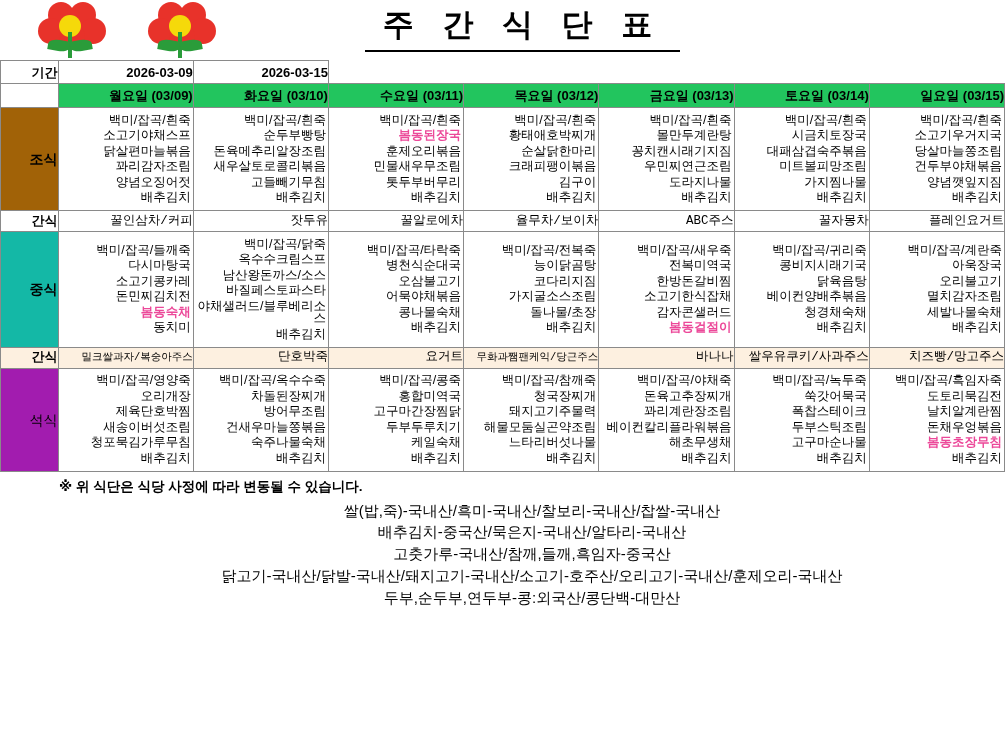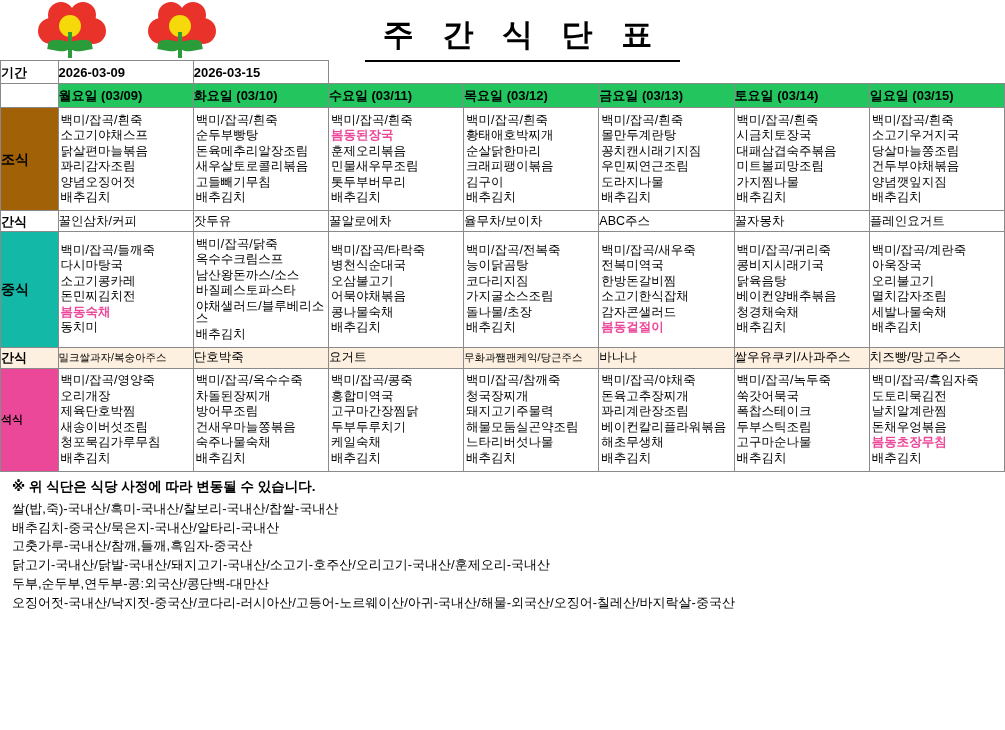--- a/index.html
+++ b/index.html
@@ -22,67 +22,67 @@
   .p1{left:10px;top:0px;}
   .p2{left:32px;top:0px;}
   .p3{left:0px;top:16px;}
   .p4{left:42px;top:16px;}
   .p5{left:21px;top:22px;}
   .core{position:absolute;left:21px;top:13px;width:22px;height:22px;background:#f5d90a;border-radius:50%;}
   .stem{position:absolute;left:30px;top:30px;width:4px;height:26px;background:#2a9c3a;}
   .leafL{position:absolute;left:10px;top:38px;width:22px;height:11px;background:#2a9c3a;border-radius:50% 0 50% 0;transform:rotate(10deg);}
   .leafR{position:absolute;left:32px;top:38px;width:22px;height:11px;background:#2a9c3a;border-radius:0 50% 0 50%;transform:rotate(-10deg);}
 
-  .title-wrap{flex:1;text-align:center;padding-top:14px;}
+  .title-wrap{flex:1;text-align:center;padding-top:4px;}
   .title{
     font-size:31px;font-weight:bold;letter-spacing:10px;
     display:inline-block;padding:0 18px 4px 18px;
     border-bottom:2px solid #000;
   }
 
   
   table{border-collapse:collapse;table-layout:fixed;width:1005px;}
   td{
     border:1px solid #8a8a8a;
     font-size:12.5px;
-    text-align:left;
+    text-align:right;
     vertical-align:middle;
     padding:0;
     line-height:1.0;
   }
   .col-label{width:57px;}
   .col-day{width:134px;}
 
   .period-row td{height:22px;font-size:13px;}
   .period-label{font-weight:bold;}
   .period-val{font-size:13px;font-weight:bold;}
   .blank{border:none;}
 
   .dayhead td{background:#22c55e;height:23px;font-weight:bold;font-size:13px;}
   .dayhead .lbl{background:#ffffff;}
 
   .lbl-breakfast{background:#a16207;font-weight:bold;font-size:14px;}
   .lbl-snack{background:#fef6c9;font-weight:bold;font-size:13px;}
   .lbl-lunch{background:#14b8a6;font-weight:bold;font-size:14px;}
   .lbl-snack2{background:#fde5c8;font-weight:bold;font-size:13px;}
-  .lbl-dinner{background:#ec4899;font-weight:bold;font-size:11px;}
+  .lbl-dinner{background:#a21caf;font-weight:normal;font-size:14px;}
 
   .meal-cell{padding:4px 2px 5px 2px;margin-left:42px;}
   .meal-cell div{padding:1.5px 0;}
   .meal-cell .hl{color:#ec4899;font-weight:bold;}
 
-  .snack-row td{height:20px;background:#ffffff;}
+  .snack-row td{height:20px;background:#ffffff;font-family:Liberation Mono, monospace;}
   .snack-row.tinted td{background:#fdf0e0;}
   .snack-small{font-size:10.5px;}
 
   
-  .footer{padding:6px 0 0 12px;}
+  .footer{padding:6px 0 0 12px;margin-left:47px;}
   .note1{font-size:13.5px;font-weight:bold;line-height:1.35;}
   .note2{font-size:11.5px;line-height:1.35;margin-top:2px;}
-  .origin{font-size:13px;line-height:1.45;margin-top:4px;}
+  .origin{font-size:15px;line-height:1.45;margin-top:4px;text-align:center;}
   .origin div{white-space:nowrap;}
 </style>
 </head>
 <body>
 
 <div class="sheet">
 
   <div class="header">
     <div class="flowers">
       <div class="flower f1">
@@ -357,16 +357,15 @@
     <div class="note1">
       <span>※</span>
       <span>위 식단은 식당 사정에 따라 변동될 수 있습니다.</span>
     </div>
     <div class="origin">
         <div>쌀(밥,죽)-국내산/흑미-국내산/찰보리-국내산/찹쌀-국내산</div>
         <div>배추김치-중국산/묵은지-국내산/알타리-국내산</div>
         <div>고춧가루-국내산/참깨,들깨,흑임자-중국산</div>
         <div>닭고기-국내산/닭발-국내산/돼지고기-국내산/소고기-호주산/오리고기-국내산/훈제오리-국내산</div>
         <div>두부,순두부,연두부-콩:외국산/콩단백-대만산</div>
-        <div>오징어젓-국내산/낙지젓-중국산/코다리-러시아산/고등어-노르웨이산/아귀-국내산/해물-외국산/오징어-칠레산/바지락살-중국산</div>
       </div>
   </div>
 </div>
 
 </body></html>

